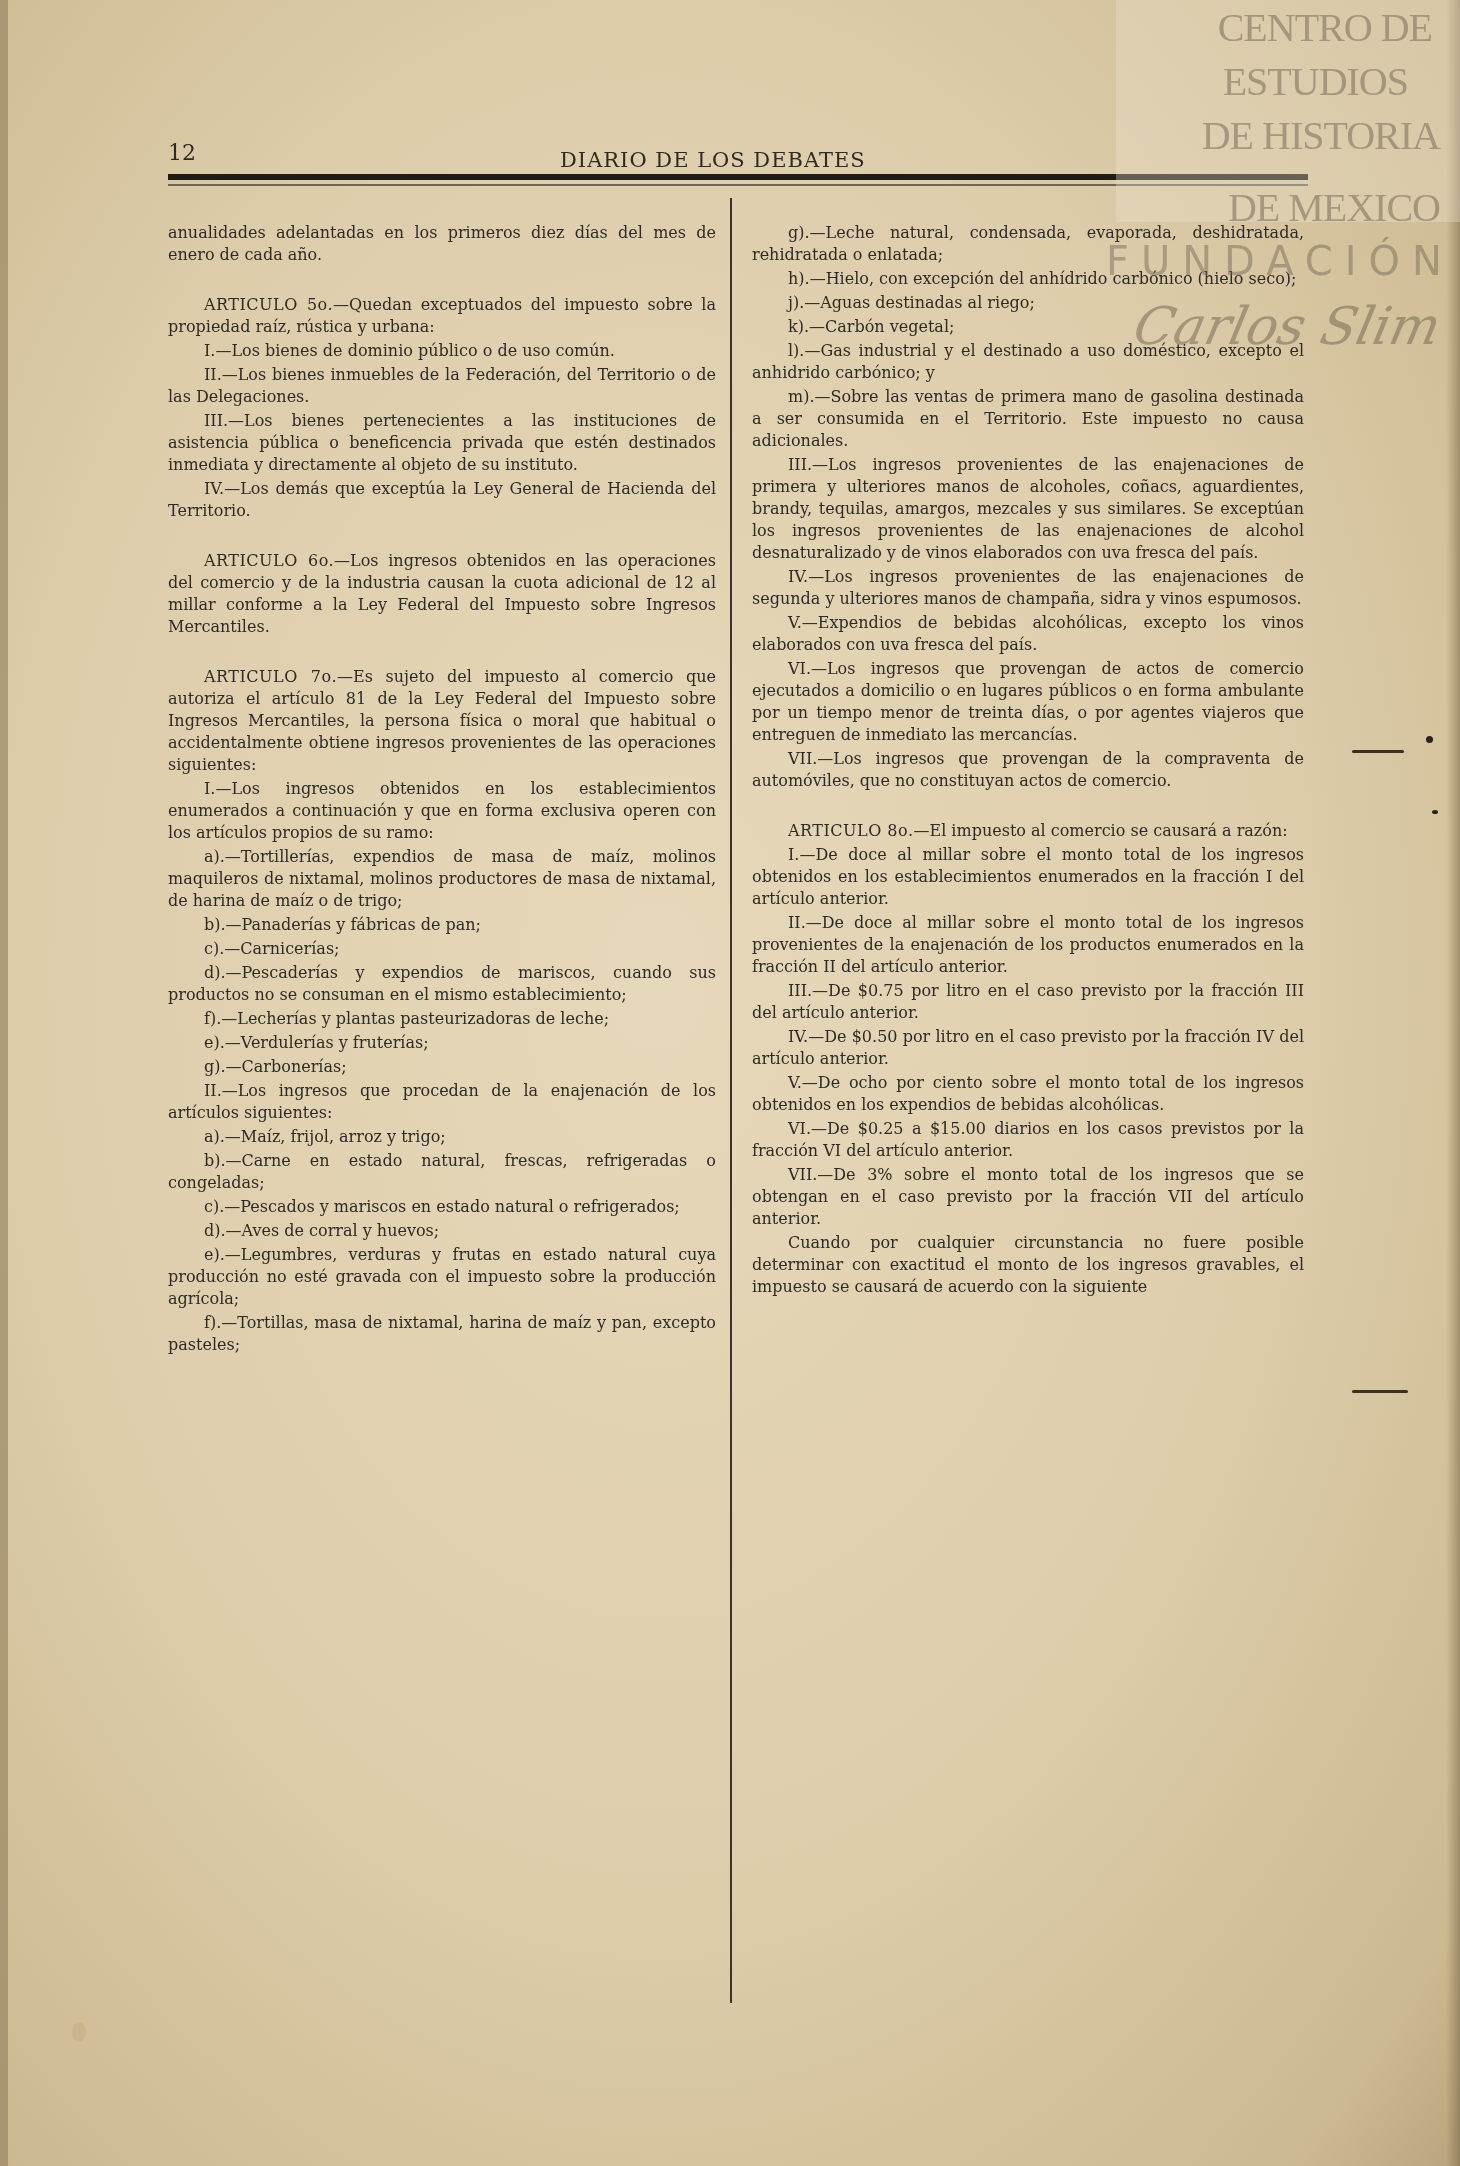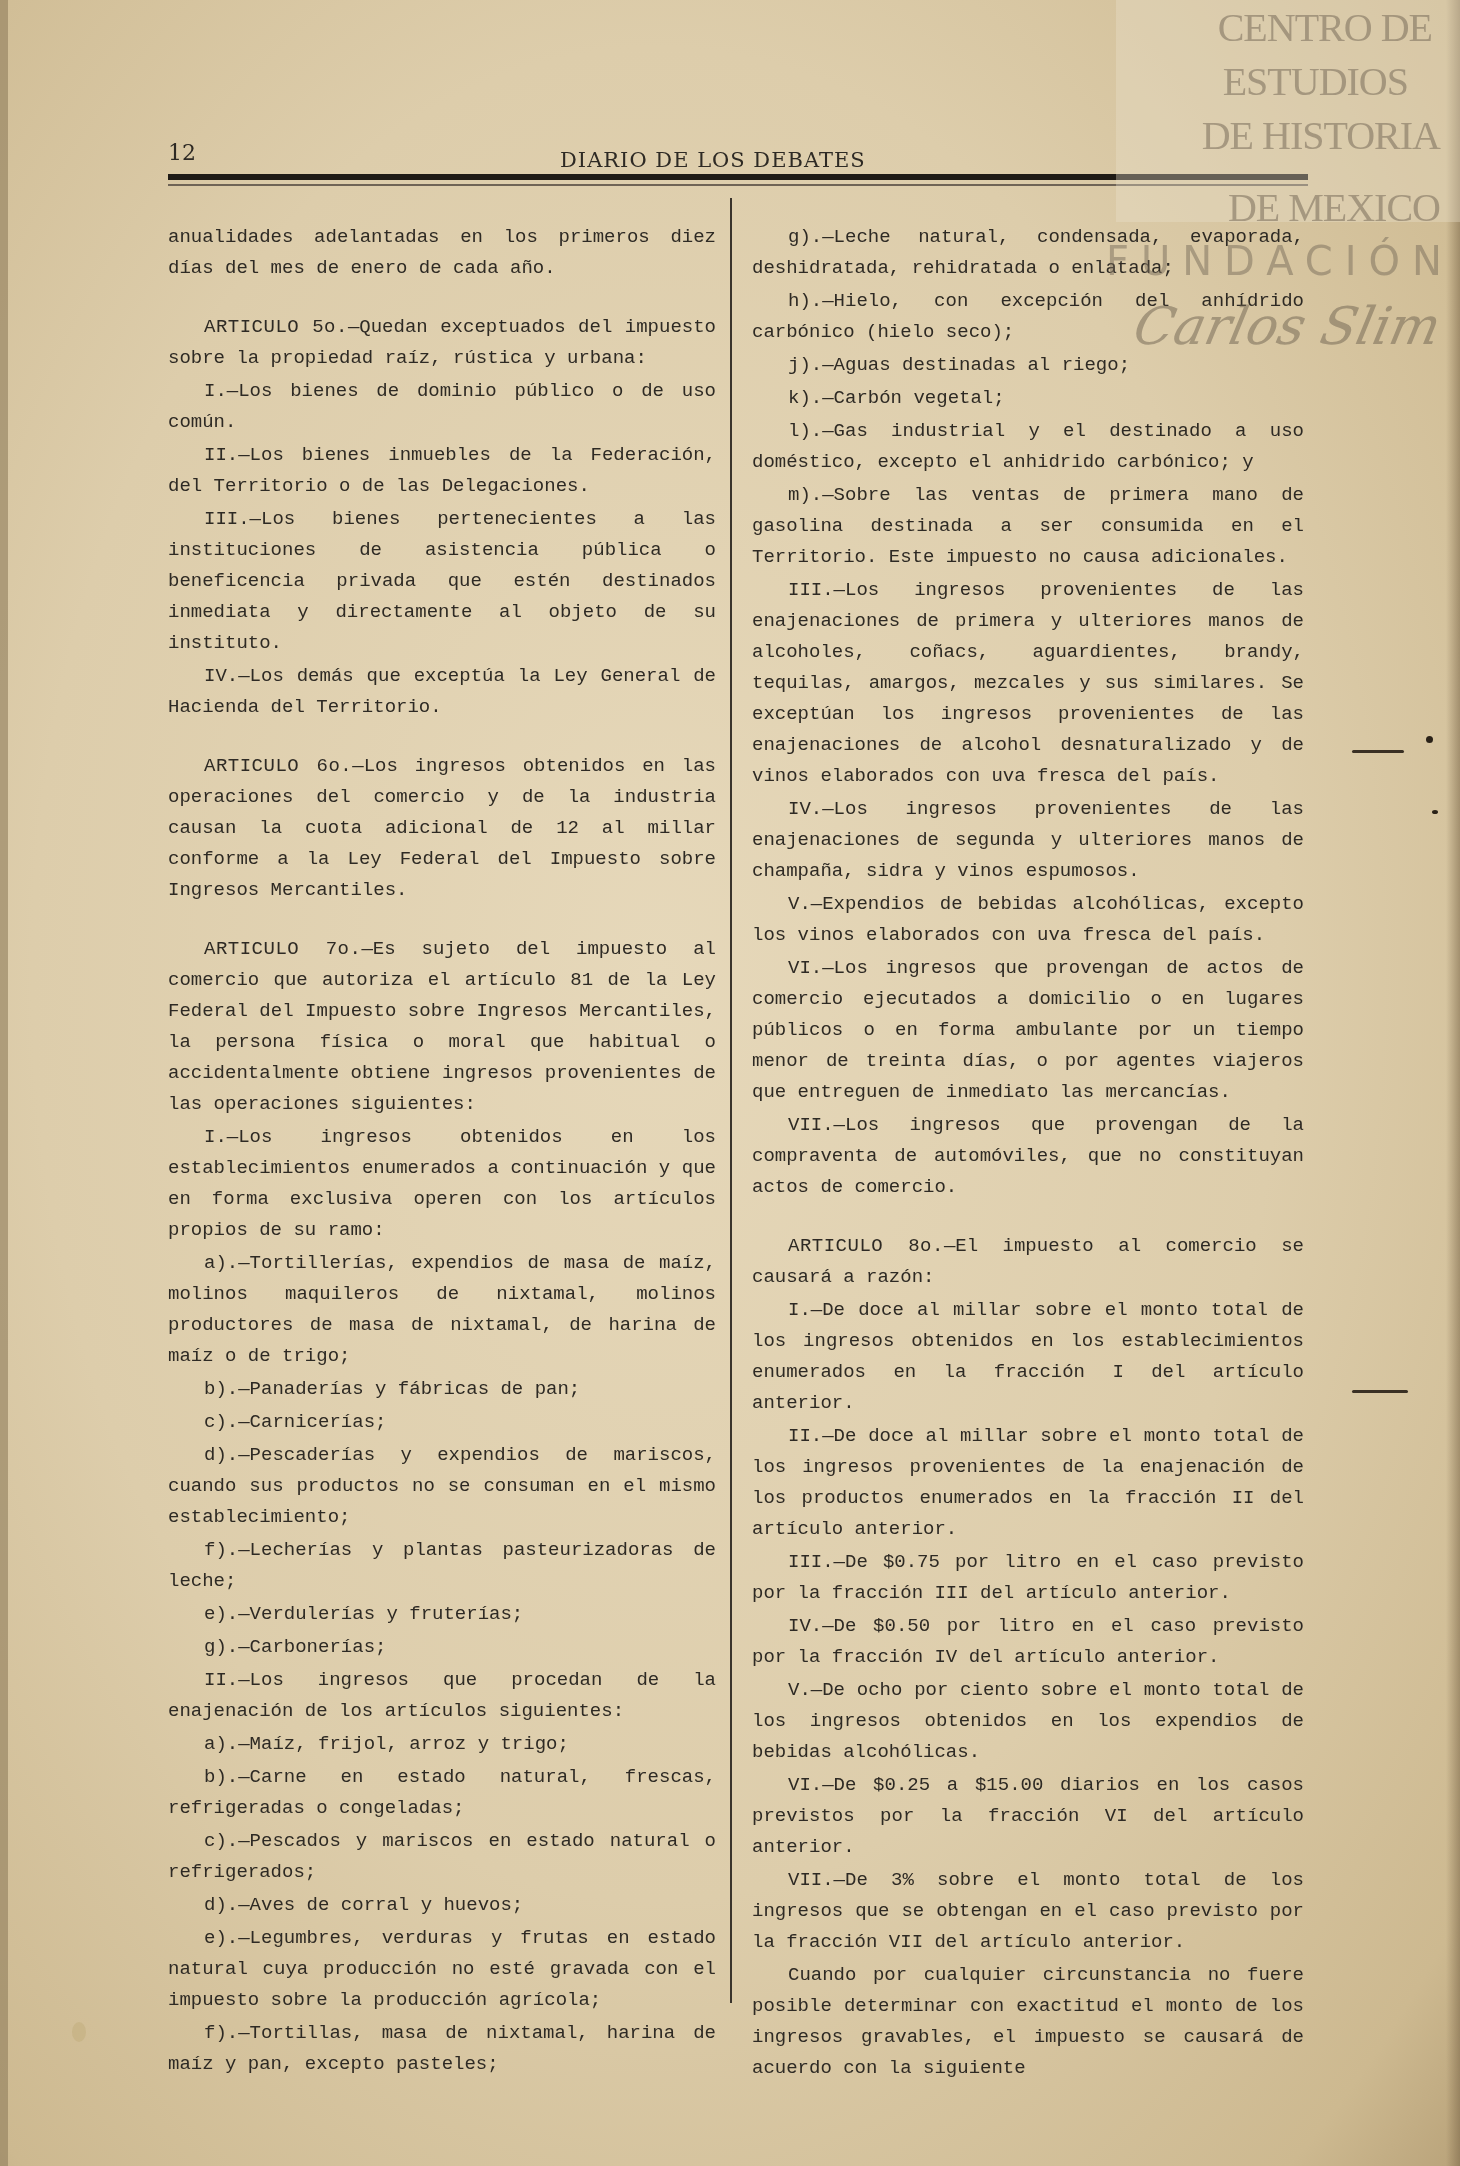--- a/index.html
+++ b/index.html
@@ -9,21 +9,21 @@
     font-family:"DejaVu Serif", "Liberation Serif", serif;
     color:#2e2a24;
   }
   .page-edge-left { position:absolute; left:0; top:0; width:8px; height:2166px; background:#8f7d5c; opacity:.6; }
   .page-edge-right { position:absolute; right:0; top:0; width:14px; height:2166px; background:linear-gradient(90deg, rgba(140,120,85,0), rgba(120,100,70,.55)); }
   .page-number { position:absolute; left:168px; top:140px; font-size:22px; font-weight:normal; }
   .running-head { position:absolute; left:560px; top:148px; font-size:21px; font-weight:normal; letter-spacing:1px; }
   .rule-thick { position:absolute; left:168px; top:174px; width:1140px; height:6px; background:#1f1b16; }
   .rule-thin { position:absolute; left:168px; top:184px; width:1140px; height:2px; background:#6f6456; }
   .col-divider { position:absolute; left:730px; top:198px; width:2px; height:1805px; background:#3a342c; }
-  .column { position:absolute; top:222px; font-size:19px; line-height:31px; text-align:justify; hyphens:manual;font-family:Liberation Mono, monospace; }
+  .column { position:absolute; top:222px; font-size:16px; line-height:22px; text-align:justify; hyphens:manual; }
   .col-left { left:168px; width:548px; }
   .col-right { left:752px; width:552px; }
   .para { margin:0 0 2px 0; text-indent:36px; }
   .para.cont { text-indent:0; }
   .article { margin-top:28px; }
   .article-head { letter-spacing:.5px; }
   .watermark { position:absolute; right:0; top:0; width:344px; height:222px; background:rgba(235,225,205,.35); }
   .wm-line { position:absolute; right:28px; font-family:"Liberation Serif","DejaVu Serif",serif; font-size:40px; color:rgba(120,108,90,.55); letter-spacing:-1px; }
   .wm-fundacion { position:absolute; right:6px; top:238px; font-family:"DejaVu Sans","Liberation Sans",sans-serif; font-size:40px; letter-spacing:12px; color:rgba(120,108,90,.5);margin-left:29px; }
   .wm-signature { position:absolute; right:20px; top:296px; font-family:"DejaVu Serif",serif; font-style:italic; font-size:52px; color:rgba(110,98,80,.5); transform:skewX(-12deg); }

